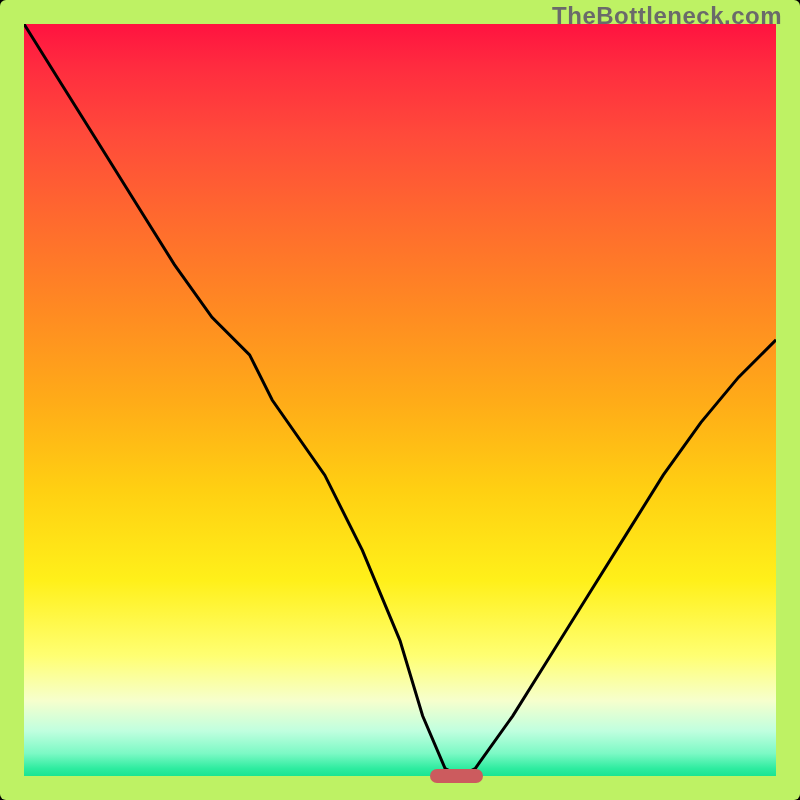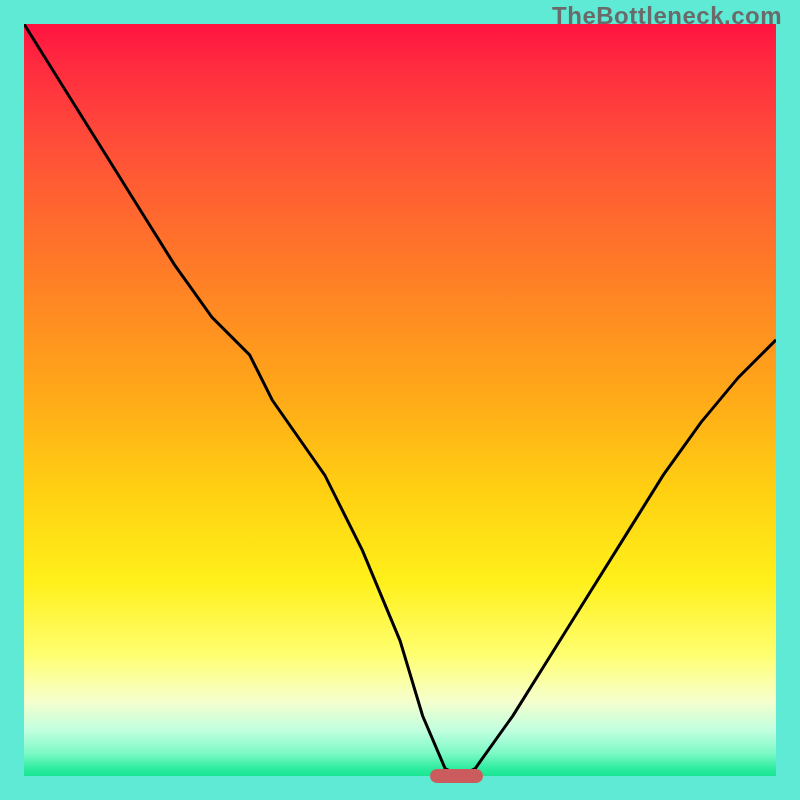--- a/index.html
+++ b/index.html
@@ -7,21 +7,22 @@
     padding: 0;
     width: 800px;
     height: 800px;
     background: #000000;
     overflow: hidden;
   }
   .frame {
     position: relative;
     width: 800px;
     height: 800px;
-    background: #5eead4;
+    background: #bef264;
+    border-radius: 6px;
   }
   .watermark {
     position: absolute;
     top: 2px;
     right: 18px;
     font-family: Arial, Helvetica, sans-serif;
     font-size: 24px;
     font-weight: bold;
     color: #6a6a6a;
     letter-spacing: 0.5px;

